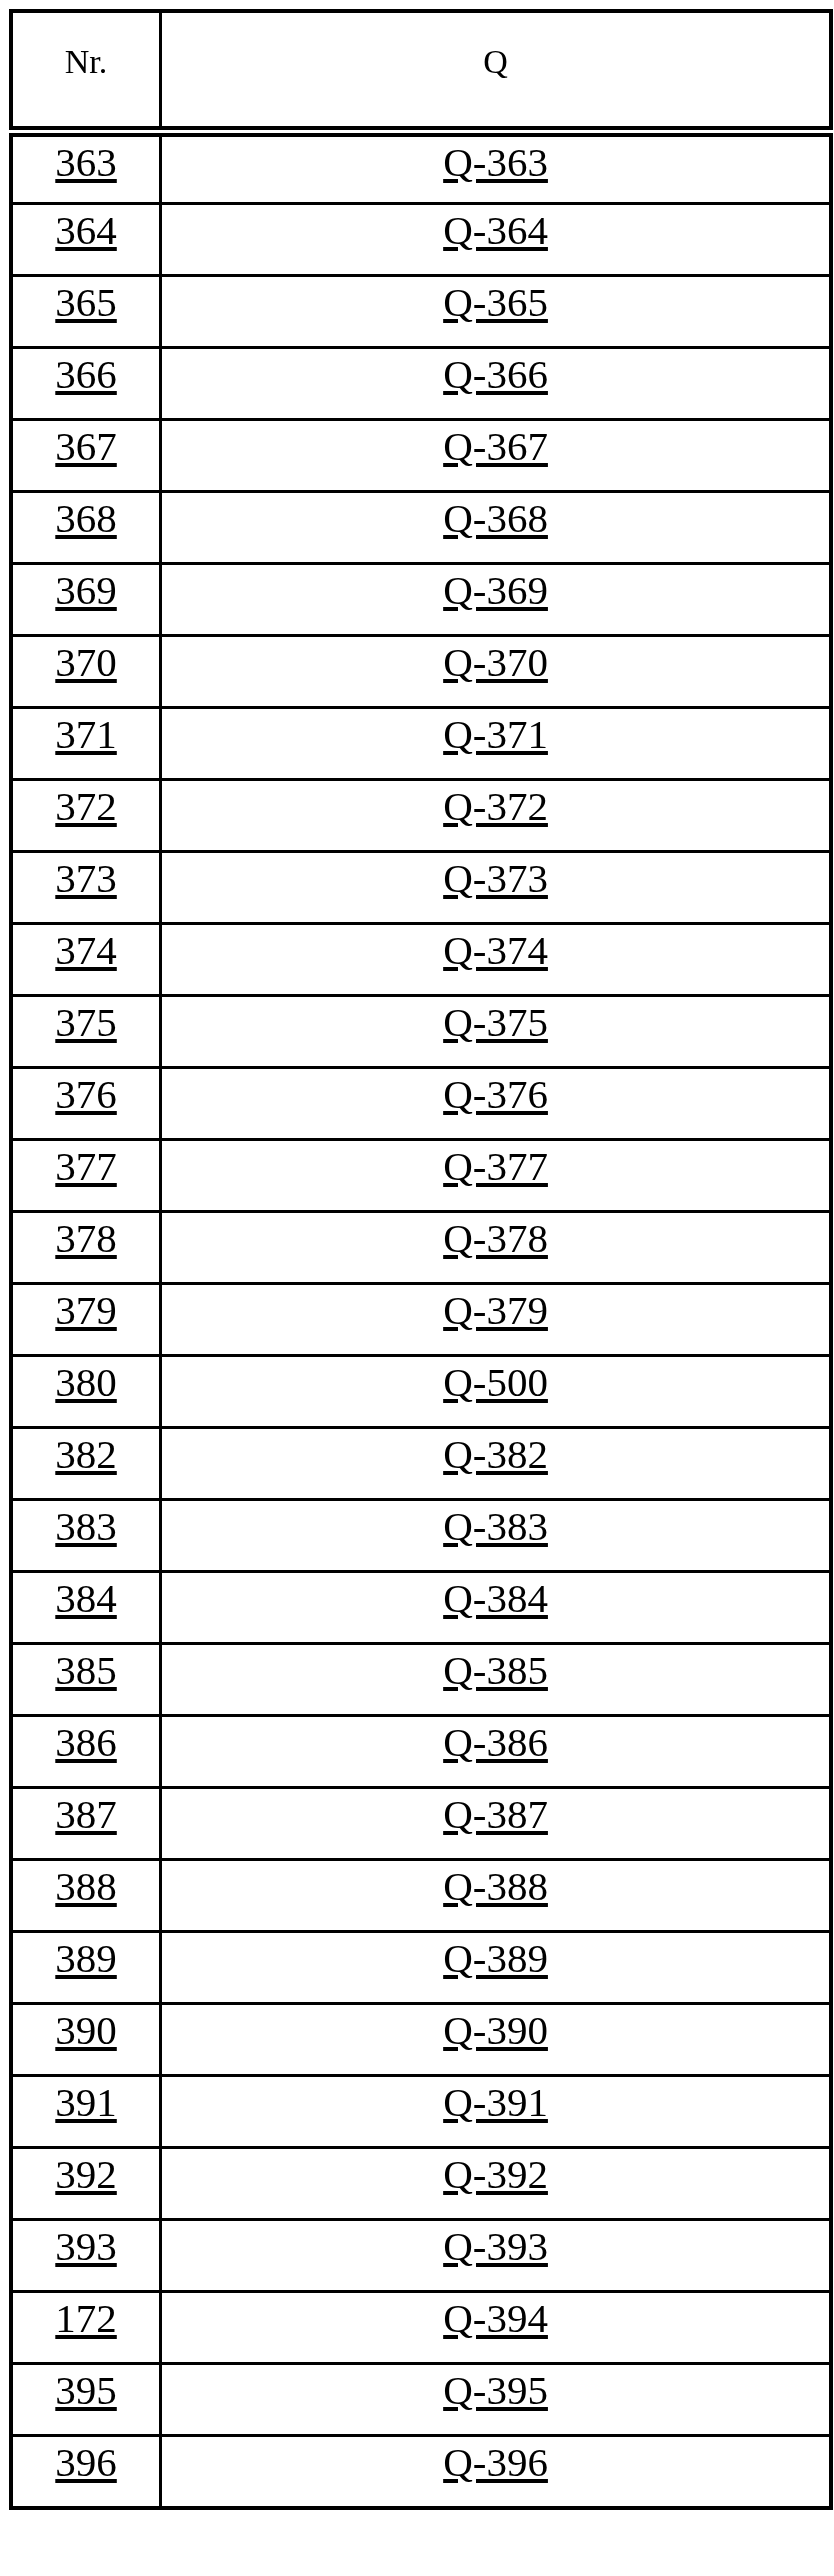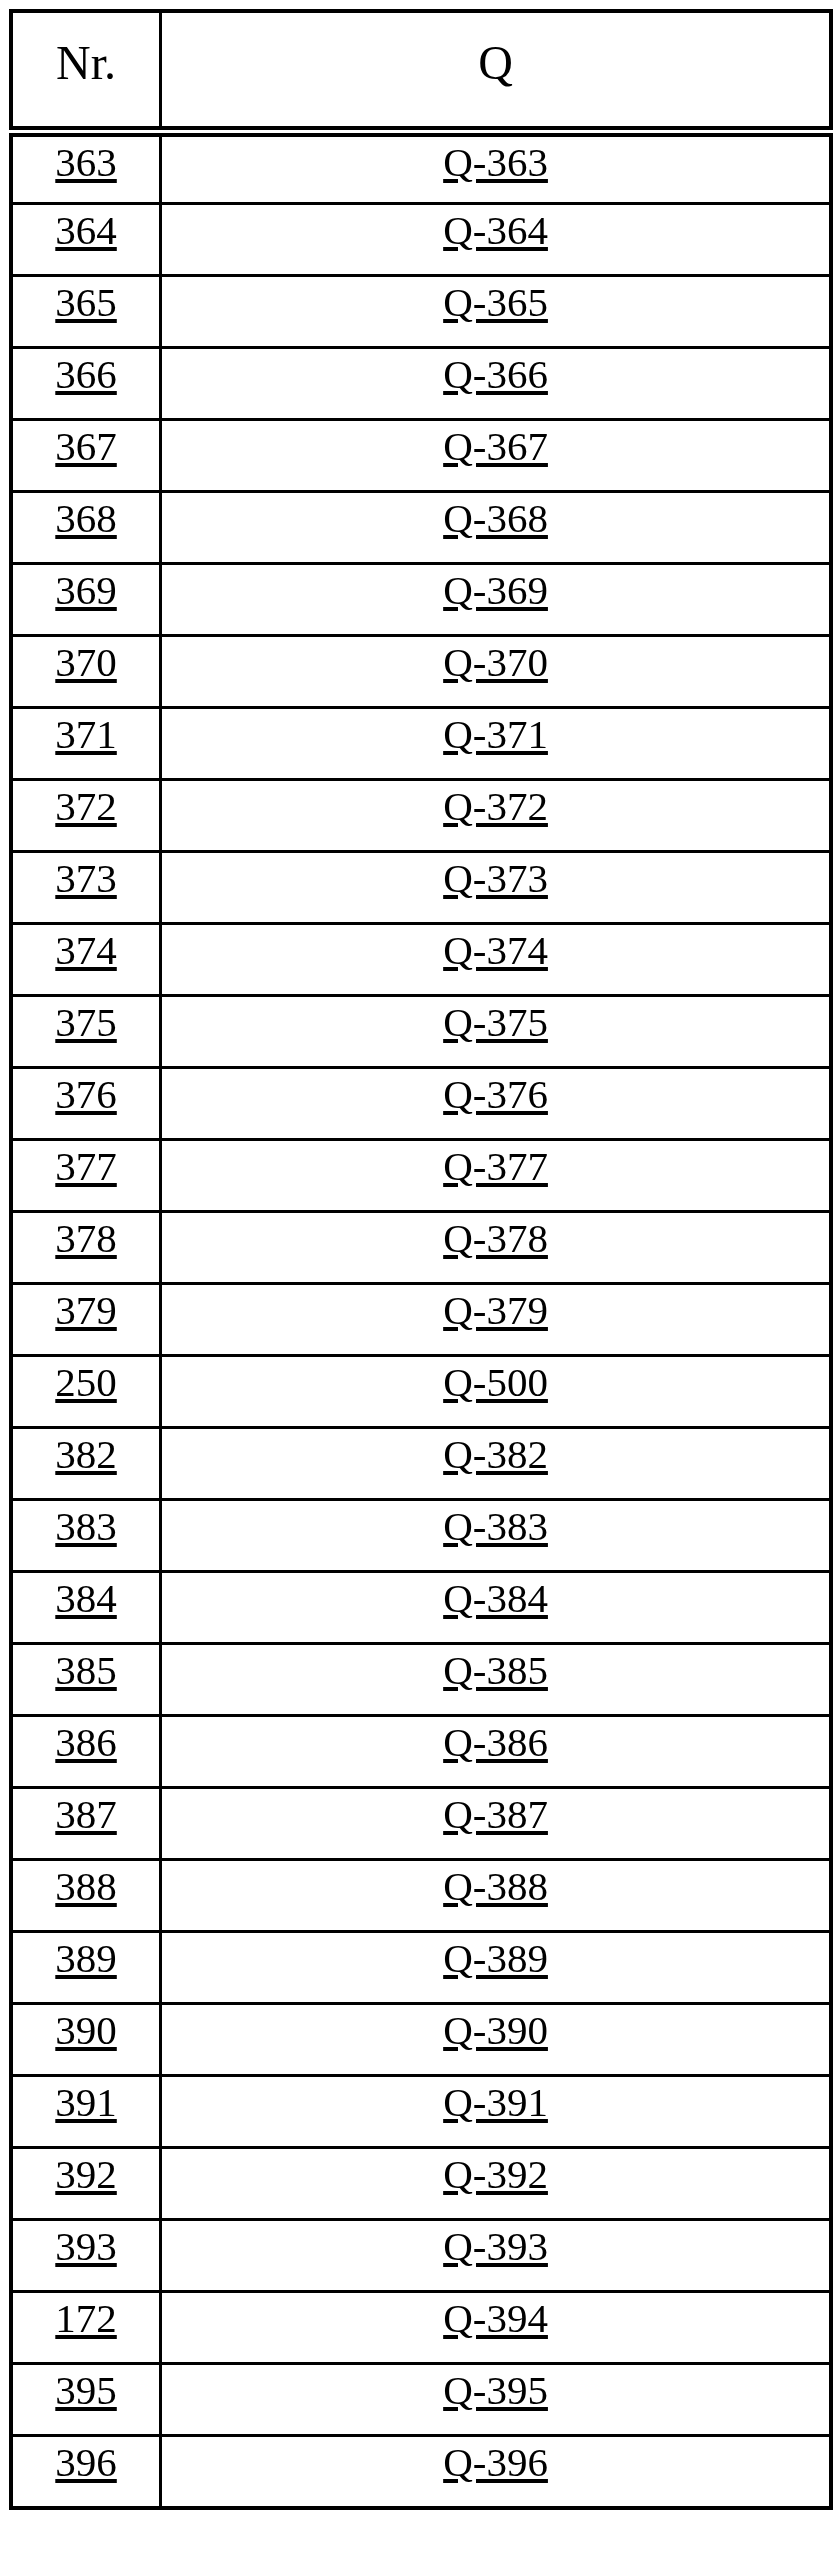--- a/index.html
+++ b/index.html
@@ -37,21 +37,21 @@
     border: 3.5px solid #000000;
     text-align: center;
     font-weight: normal;
     overflow: hidden;
     white-space: nowrap;
   }
   thead tr {
     height: 121px;
   }
   thead th {
-    font-size: 48px;
+    font-size: 34px;
     vertical-align: middle;
     border-bottom: 11.5px double #000000;
     padding-bottom: 16px;
   }
   tbody tr {
     height: 72px;
     text-decoration: underline;
   }
   tbody td {
     font-size: 41px;
@@ -138,21 +138,21 @@
   </tr>
         <tr>
     <td>378</td>
     <td>Q-378</td>
   </tr>
         <tr>
     <td>379</td>
     <td>Q-379</td>
   </tr>
         <tr>
-    <td>250</td>
+    <td>380</td>
     <td>Q-500</td>
   </tr>
         <tr>
     <td>382</td>
     <td>Q-382</td>
   </tr>
         <tr>
     <td>383</td>
     <td>Q-383</td>
   </tr>

